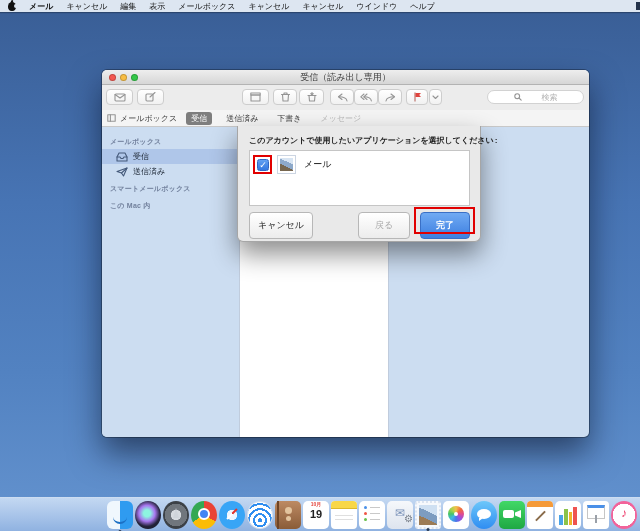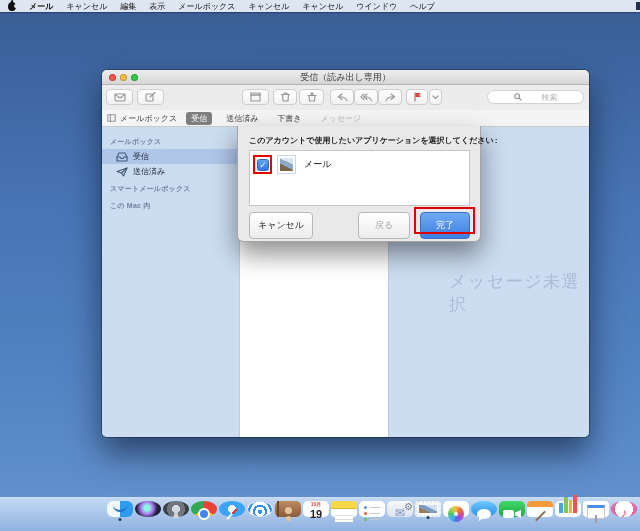--- a/index.html
+++ b/index.html
@@ -75,31 +75,31 @@
   .mini.notes-ic::before { content:""; position:absolute; left:0; right:0; top:0; height:5px;
     background:#f8d850; border-bottom:1px solid #ddb92e; }
   .mini.notes-ic::after { content:""; position:absolute; left:3px; right:3px; top:9px; height:7px;
     background:repeating-linear-gradient(#fff 0 2px,#e6e6e6 2px 3px); }
   .dlg-btn { position:absolute; top:86px; height:27px; border-radius:4px; font-size:9px;
     display:flex; align-items:center; justify-content:center;
     background:linear-gradient(#ffffff,#ececec); border:1px solid #b7b7b7; color:#222; }
   .dlg-btn.cancel { left:11px; width:64px; }
   .dlg-btn.back { left:120px; width:52px; color:#ababab; }
   .dlg-btn.done { left:182px; width:50px; background:linear-gradient(#70aaf3,#3d7fe0);
-    border-color:#3a70c6; color:#fff; font-weight:normal; }
+    border-color:#3a70c6; color:#fff; font-weight:bold; }
   .red-box { position:absolute; border:2px solid #e10000; pointer-events:none; z-index:11; }
   .red-box.cb-box { left:15px; top:29px; width:19px; height:19px; }
   .red-box.done-box { left:176px; top:81px; width:61px; height:27px; }
 
   
   #dock { position:absolute; left:0; right:0; bottom:0; height:34px;
     background:linear-gradient(180deg,rgba(206,224,246,.9),rgba(148,182,227,.9));
     border-top:1px solid rgba(255,255,255,.55); z-index:20; }
   #dock-icons { position:absolute; left:107px; top:3px; display:flex; gap:2px; }
-  .ic { width:26px; height:16px; position:relative; flex:none; }
+  .ic { width:26px; height:28px; position:relative; flex:none; }
   .dot { position:absolute; bottom:-4px; left:50%; transform:translateX(-50%); width:3px; height:3px;
     border-radius:50%; background:#263a55; }
 
   .ic.finder { border-radius:6px; background:linear-gradient(90deg,#f0f7fd 0 49%,#2f9bf0 51% 100%); }
   .ic.finder::after { content:""; position:absolute; left:6px; right:6px; bottom:5px; height:9px;
     border-bottom:2px solid #1b6fc4; border-radius:0 0 9px 9px; }
   .ic.siri { border-radius:50%; background:radial-gradient(circle at 46% 44%,#8df5e0 0 16%,#a877f0 38%,#23233a 62%,#17171f 100%); }
   .ic.launchpad { border-radius:50%; background:radial-gradient(circle,#d7dbe0 0 26%,#70767d 28% 58%,#3c4147 60% 100%); }
   .ic.launchpad::after { content:""; position:absolute; left:10px; top:7px; width:6px; height:10px;
     background:#cfd4da; clip-path:polygon(50% 0,100% 100%,0 100%); }
@@ -302,23 +302,20 @@
           <svg class="blue" width="12" height="10" viewBox="0 0 12 10">
             <path d="M1 4.5 11 1 7.5 9 5.5 6 Z"></path>
               <path d="M5.5 6 11 1"></path>
             </svg>
           <span>送信済み</span>
         </div>
         <div class="sb-head">スマートメールボックス</div>
         <div class="sb-head">この Mac 内</div>
       </div>
       <div id="listpane"></div>
-      <div id="viewpane">
-        <div class="empty-msg">メッセージ未選択</div>
-      </div>
     </div>
   </div>
 
   <div id="dialog">
     <div class="dlg-msg">このアカウントで使用したいアプリケーションを選択してください:</div>
     <div class="dlg-list">
       <div class="dlg-row">
         <span class="cb"></span>
         <span class="mini mail-ic"></span>
         <span>メール</span>

